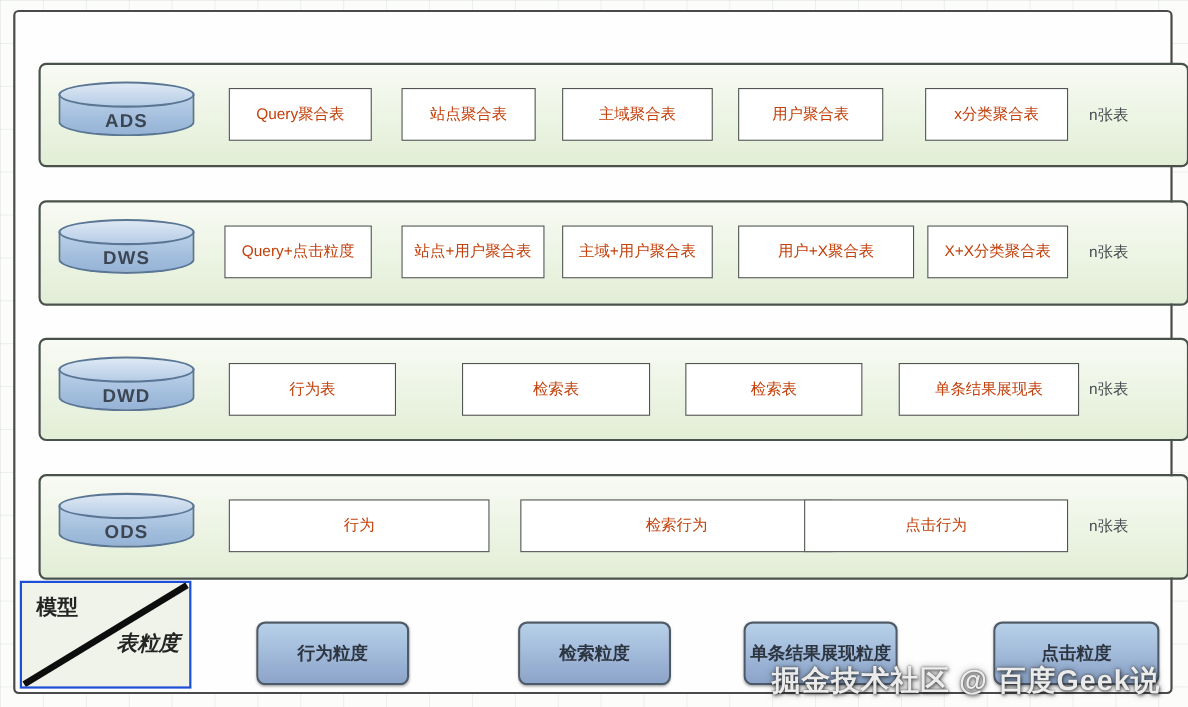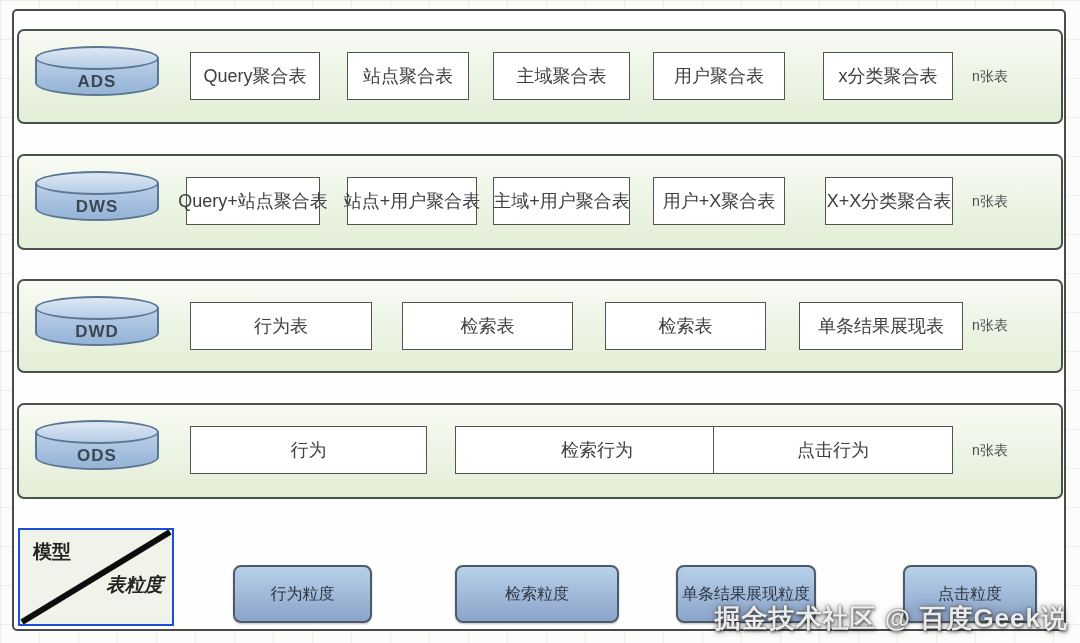--- a/index.html
+++ b/index.html
@@ -14,23 +14,24 @@
     background-image:
       linear-gradient(to right, rgba(188,203,188,0.28) 1px, transparent 1px),
       linear-gradient(to bottom, rgba(188,203,188,0.28) 1px, transparent 1px);
     background-size:39px 39px;
   }
   .frame {
     position:absolute; left:12px; top:9px; width:1054px; height:622px;
     background:#fefefe; border:2.5px solid #4a4a4a; border-radius:5px;
   }
   .band {
-    position:absolute; left:3px; width:1046px;
+    position:absolute; left:21px; width:1046px;
     border:2px solid #49524a; border-radius:7px;
     background:linear-gradient(180deg,#f8faf4 0%, #eef5e6 45%, #e2eed6 100%);
+    margin-top:28px;
   }
   .band-ads { top:18px;  height:95px; }
   .band-dws { top:143px; height:96px; }
   .band-dwd { top:268px; height:94px;padding-left:13px; }
   .band-ods { top:392px; height:96px; }
 
   .db { position:absolute; left:16px; top:15px; width:128px; height:62px; }
   .db-top {
     position:absolute; left:0; top:0; width:124px; height:24px; border-radius:50%;
     background:linear-gradient(180deg,#dde8f4 0%, #b7cde6 100%);
@@ -42,21 +43,21 @@
     border:2px solid #5a7694; border-top:none;
     border-radius:0 0 62px 62px / 0 0 13px 13px; z-index:1;
   }
   .db-label {
     position:absolute; left:0; top:26px; width:124px; text-align:center;
     font-weight:bold; font-size:17px; color:#3c4653; letter-spacing:1px; z-index:3;
   }
   .tbox {
     position:absolute; top:21px; height:48px; background:#ffffff;
     border:1.5px solid #50554f; display:flex; align-items:center; justify-content:center;
-    font-size:18px; color:#404040; white-space:nowrap;
+    font-size:14px; color:#c2410c; white-space:nowrap;
   }
   .count {
     position:absolute; right:28px; top:50%; transform:translateY(-50%);
     width:86px; text-align:center; font-size:14px; color:#464c50;
   }
   .legend {
     position:absolute; left:4px; top:517px; width:156px; height:98px;
     background:#eff3ea; border:2px solid #1d4ed8;
   }
   .legend svg { position:absolute; left:0; top:0; }
@@ -66,25 +67,25 @@
   }
   .legend-bottom {
     position:absolute; right:9px; bottom:26px;
     font-size:19px; font-weight:bold; color:#242424;font-style:italic;
   }
   .gbtn {
     position:absolute; top:554px; height:58px;
     border:2px solid #4e5a68; border-radius:8px;
     background:linear-gradient(180deg,#b7d1e9 0%, #9fb8d8 55%, #8ba4c9 100%);
     display:flex; align-items:center; justify-content:center;
-    font-weight:normal; font-size:16px; color:#2d3541;
+    font-weight:bold; font-size:16px; color:#2d3541;
     box-shadow:0 1px 2px rgba(0,0,0,0.25); white-space:nowrap;
   }
   .watermark {
-    position:absolute; right:12px; bottom:7px;
+    position:absolute; right:25px; bottom:7px;
     font-size:26px; font-weight:bold; letter-spacing:1px;
     color:rgba(250,250,250,0.92); white-space:nowrap;
     text-shadow:0 0 2px rgba(55,55,55,0.95), 0 0 7px rgba(40,40,40,0.5), 1px 2px 3px rgba(0,0,0,0.45);
     z-index:10;
   }
 </style>
 </head>
 <body>
 
 <div class="page">
@@ -103,35 +104,35 @@
       <div class="tbox" style="left:804px;width:130px">x分类聚合表</div>
       <div class="count">n张表</div>
     </div>
 
     <div class="band band-dws">
       <div class="db">
         <div class="db-body"></div>
         <div class="db-top"></div>
         <div class="db-label">DWS</div>
       </div>
-      <div class="tbox" style="left:167px;width:134px">Query+站点聚合表</div>
+      <div class="tbox" style="left:167px;width:134px">Query+点击粒度</div>
       <div class="tbox" style="left:328px;width:130px">站点+用户聚合表</div>
       <div class="tbox" style="left:474px;width:137px">主域+用户聚合表</div>
-      <div class="tbox" style="left:634px;width:132px">用户+X聚合表</div>
+      <div class="tbox" style="left:634px;width:160px">用户+X聚合表</div>
       <div class="tbox" style="left:806px;width:128px">X+X分类聚合表</div>
       <div class="count">n张表</div>
     </div>
 
     <div class="band band-dwd">
       <div class="db">
         <div class="db-body"></div>
         <div class="db-top"></div>
         <div class="db-label">DWD</div>
       </div>
-      <div class="tbox" style="left:171px;width:182px">行为表</div>
+      <div class="tbox" style="left:171px;width:152px">行为表</div>
       <div class="tbox" style="left:383px;width:171px">检索表</div>
       <div class="tbox" style="left:586px;width:161px">检索表</div>
       <div class="tbox" style="left:780px;width:164px">单条结果展现表</div>
       <div class="count">n张表</div>
     </div>
 
     <div class="band band-ods">
       <div class="db">
         <div class="db-body"></div>
         <div class="db-top"></div>
@@ -145,20 +146,20 @@
 
     <div class="legend">
       <svg width="152" height="94" viewBox="0 0 152 94">
         <line x1="2" y1="92" x2="150" y2="2" stroke="#0d0d0d" stroke-width="6"></line>
       </svg>
       <div class="legend-top">模型</div>
       <div class="legend-bottom">表粒度</div>
     </div>
 
     <div class="gbtn" style="left:219px;width:139px">行为粒度</div>
-    <div class="gbtn" style="left:441px;width:164px">检索粒度</div>
+    <div class="gbtn" style="left:457px;width:139px">检索粒度</div>
     <div class="gbtn" style="left:662px;width:140px">单条结果展现粒度</div>
-    <div class="gbtn" style="left:889px;width:134px">点击粒度</div>
+    <div class="gbtn" style="left:889px;width:151px">点击粒度</div>
 
   </div>
 
   <div class="watermark">掘金技术社区 @ 百度Geek说</div>
 </div>
 
 </body></html>

